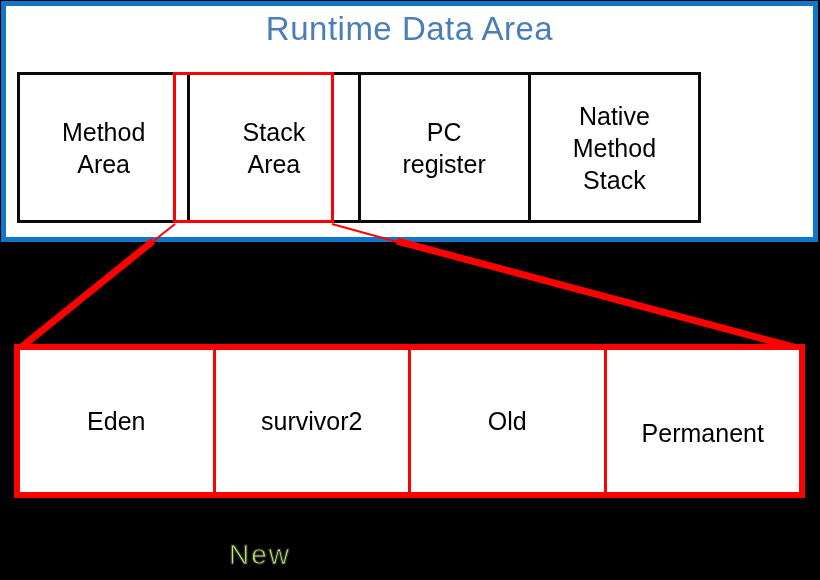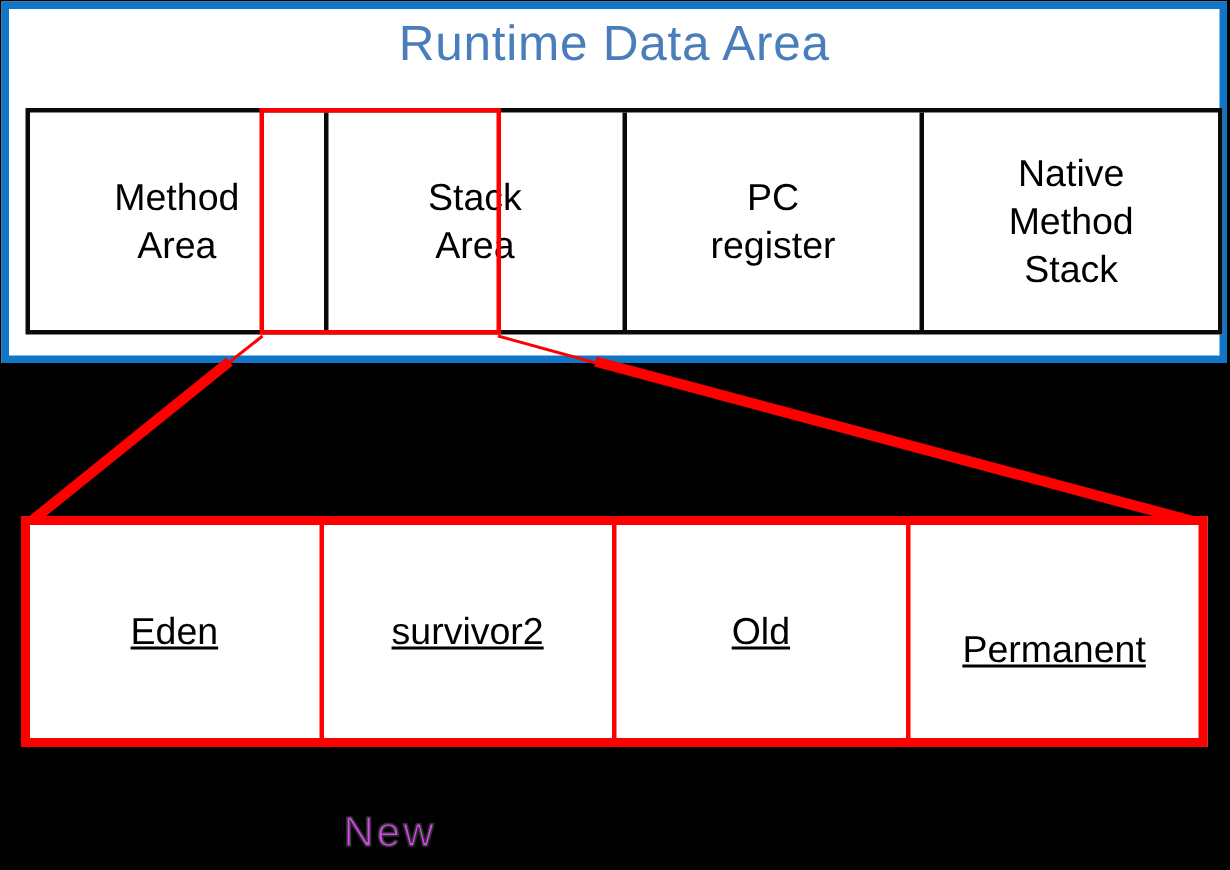--- a/index.html
+++ b/index.html
@@ -27,21 +27,21 @@
     text-align: center;
     font-size: 33px;
     letter-spacing: 0.5px;
     color: #4A7EBB;
   }
 
   
   .runtime-strip {
     position: absolute;
     left: 17px; top: 72px;
-    width: 798px; height: 151px;
+    width: 684px; height: 151px;
     box-sizing: border-box;
     border: 3px solid #0a0a0a;
     background: #fff;
     display: flex;
   }
   .runtime-strip .cell {
     flex: 1;
     display: flex;
     align-items: center;
     justify-content: center;
@@ -81,30 +81,29 @@
     background: #fff;
     display: flex;
   }
   .heap-panel .cell {
     flex: 1;
     display: flex;
     align-items: center;
     justify-content: center;
     font-size: 25px;
     border-right: 3px solid #FF0000;
-    text-decoration: underline;
   }
   .heap-panel .cell:last-child { border-right: none; margin-top: 24px; }
 
   
   .new-label {
     position: absolute;
     left: 229px; top: 539px;
     font-size: 28px;
-    color: #d946ef;
+    color: #bef264;
     -webkit-text-stroke: 1px #303030;
     text-shadow: 0 0 2px #2d2d2d;
     letter-spacing: 2px;
   }
 </style>
 </head>
 <body>
 
 <div class="stage">
 

